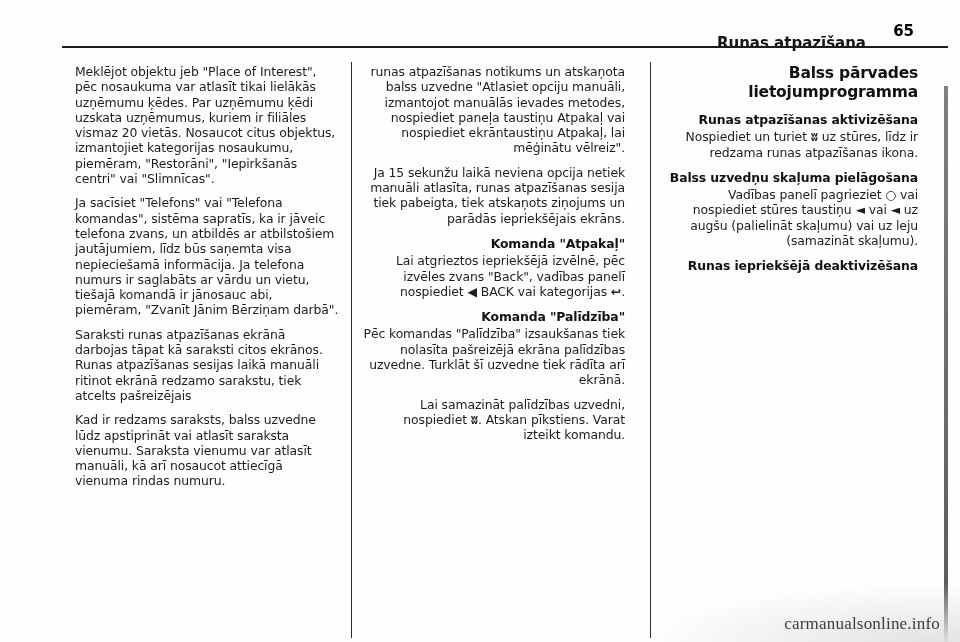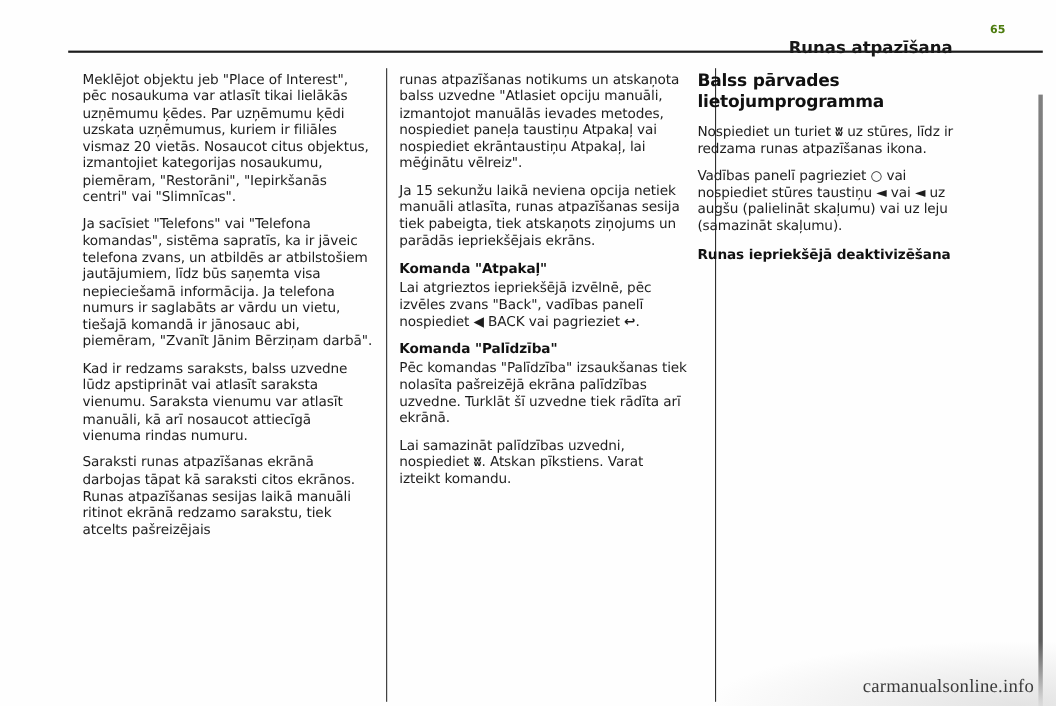--- a/index.html
+++ b/index.html
@@ -1,28 +1,28 @@
 <!DOCTYPE html>
 <html><head>
 <meta charset="utf-8">
 <style>
   html,body{margin:0;padding:0;}
   body{width:960px;height:642px;position:relative;background:#ffffff;overflow:hidden;
        font-family:"DejaVu Sans",sans-serif;color:#1d1d1d;}
   .page{position:absolute;inset:0;background:#fefefe;}
 
   .hdr-title{position:absolute;top:34px;right:94px;font-size:15px;font-weight:bold;color:#161616;}
-  .hdr-num{position:absolute;top:22px;right:46px;font-size:10px;font-weight:bold;color:#4d7c0f;}
+  .hdr-num{position:absolute;top:22px;right:46px;font-size:15px;font-weight:bold;color:#000000;}
   .hdr-rule{position:absolute;left:62px;top:46px;width:886px;height:2px;background:#1c1c1c;}
 
   .col{position:absolute;top:64px;font-size:12.4px;line-height:15.3px;letter-spacing:-0.1px;}
   .col p{margin:0 0 9px 0;}
   .col1{left:75px;width:264px;}
-  .col2{left:363px;width:262px;}
-  .col3{left:634px;width:250px;}
+  .col2{left:363px;width:262px;text-align:right;}
+  .col3{left:668px;width:250px;text-align:right;}
 
   .vdiv{position:absolute;top:62px;height:576px;width:1px;background:#2e2e2e;}
   .vdiv1{left:351px;}
   .vdiv2{left:650px;}
 
   .subhead{font-weight:bold;color:#111;margin:10px 0 2px 0;}
   .mainhead{font-weight:bold;color:#111;font-size:15.5px;line-height:19px;margin:0 0 10px 0;letter-spacing:-0.2px;}
 
   .inline-icon{font-weight:bold;}
 
@@ -40,43 +40,45 @@
   <div class="hdr-title">Runas atpazīšana</div>
   <div class="hdr-num">65</div>
   <div class="hdr-rule"></div>
 
   <div class="vdiv vdiv1"></div>
   <div class="vdiv vdiv2"></div>
 
   <div class="col col1">
     <p>Meklējot objektu jeb "Place of Interest", pēc nosaukuma var atlasīt tikai lielākās uzņēmumu ķēdes. Par uzņēmumu ķēdi uzskata uzņēmumus, kuriem ir filiāles vismaz 20 vietās. Nosaucot citus objektus, izmantojiet kategorijas nosaukumu, piemēram, "Restorāni", "Iepirkšanās centri" vai "Slimnīcas".</p>
     <p>Ja sacīsiet "Telefons" vai "Telefona komandas", sistēma sapratīs, ka ir jāveic telefona zvans, un atbildēs ar atbilstošiem jautājumiem, līdz būs saņemta visa nepieciešamā informācija. Ja telefona numurs ir saglabāts ar vārdu un vietu, tiešajā komandā ir jānosauc abi, piemēram, "Zvanīt Jānim Bērziņam darbā".</p>
+    <p>Saraksti runas atpazīšanas ekrānā darbojas tāpat kā saraksti citos ekrānos. Runas atpazīšanas sesijas laikā manuāli ritinot ekrānā redzamo sarakstu, tiek atcelts pašreizējais</p>
     <p>Kad ir redzams saraksts, balss uzvedne lūdz apstiprināt vai atlasīt saraksta vienumu. Saraksta vienumu var atlasīt manuāli, kā arī nosaucot attiecīgā vienuma rindas numuru.</p>
-    <p>Saraksti runas atpazīšanas ekrānā darbojas tāpat kā saraksti citos ekrānos. Runas atpazīšanas sesijas laikā manuāli ritinot ekrānā redzamo sarakstu, tiek atcelts pašreizējais</p>
   </div>
 
   <div class="col col2">
     <p>runas atpazīšanas notikums un atskaņota balss uzvedne "Atlasiet opciju manuāli, izmantojot manuālās ievades metodes, nospiediet paneļa taustiņu Atpakaļ vai nospiediet ekrāntaustiņu Atpakaļ, lai mēģinātu vēlreiz".</p>
     <p>Ja 15 sekunžu laikā neviena opcija netiek manuāli atlasīta, runas atpazīšanas sesija tiek pabeigta, tiek atskaņots ziņojums un parādās iepriekšējais ekrāns.</p>
     <div class="subhead">Komanda "Atpakaļ"</div>
     <p>
-      <span>Lai atgrieztos iepriekšējā izvēlnē, pēc izvēles zvans "Back", vadības panelī nospiediet </span><span class="inline-icon">◀</span><span> BACK vai pagrieziet </span><span class="inline-icon">↩</span><span>.</span>
+      <span>Lai atgrieztos iepriekšējā izvēlnē, pēc izvēles zvans "Back", vadības panelī nospiediet </span><span class="inline-icon">◀</span><span> BACK vai kategorijas </span><span class="inline-icon">↩</span><span>.</span>
     </p>
     <div class="subhead">Komanda "Palīdzība"</div>
     <p>Pēc komandas "Palīdzība" izsaukšanas tiek nolasīta pašreizējā ekrāna palīdzības uzvedne. Turklāt šī uzvedne tiek rādīta arī ekrānā.</p>
     <p>
       <span>Lai samazināt palīdzības uzvedni, nospiediet </span><span class="inline-icon">ʬ</span><span>. Atskan pīkstiens. Varat izteikt komandu.</span>
     </p>
   </div>
 
   <div class="col col3">
     <div class="mainhead">Balss pārvades lietojumprogramma</div>
+    <div class="subhead">Runas atpazīšanas aktivizēšana</div>
     <p>
       <span>Nospiediet un turiet </span><span class="inline-icon">ʬ</span><span> uz stūres, līdz ir redzama runas atpazīšanas ikona.</span>
     </p>
+    <div class="subhead">Balss uzvedņu skaļuma pielāgošana</div>
     <p>
       <span>Vadības panelī pagrieziet </span><span class="inline-icon">○</span><span> vai nospiediet stūres taustiņu </span><span class="inline-icon">◄</span><span> vai </span><span class="inline-icon">◄</span><span> uz augšu (palielināt skaļumu) vai uz leju (samazināt skaļumu).</span>
     </p>
     <div class="subhead">Runas iepriekšējā deaktivizēšana</div>
   </div>
 
   <div class="edge-strip"></div>
   <div class="wm-zone"></div>
   <div class="watermark">carmanualsonline.info</div>
 

